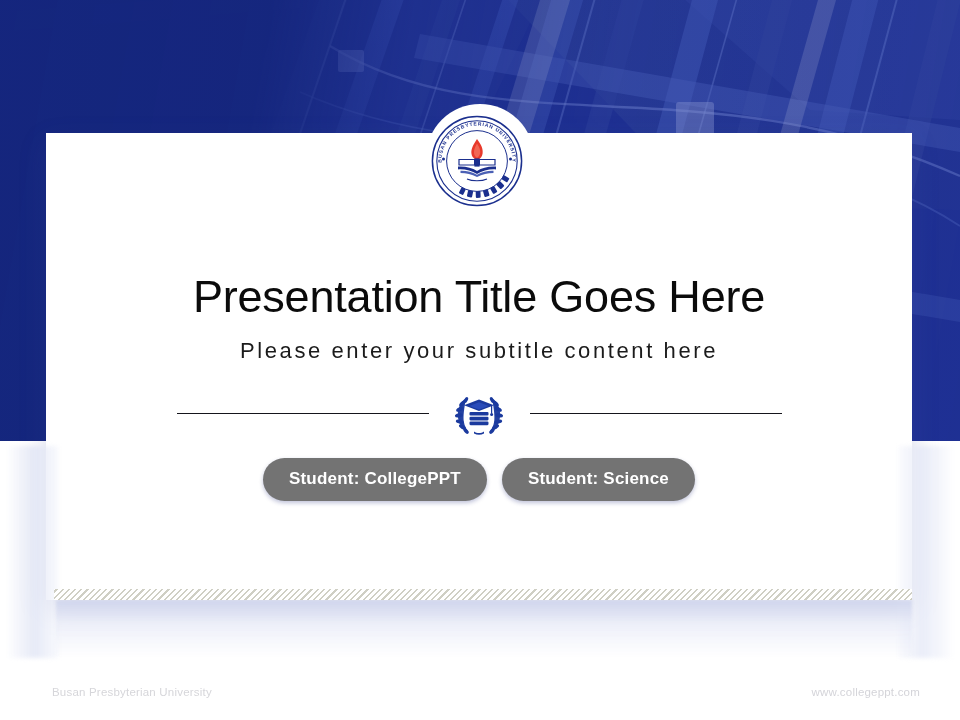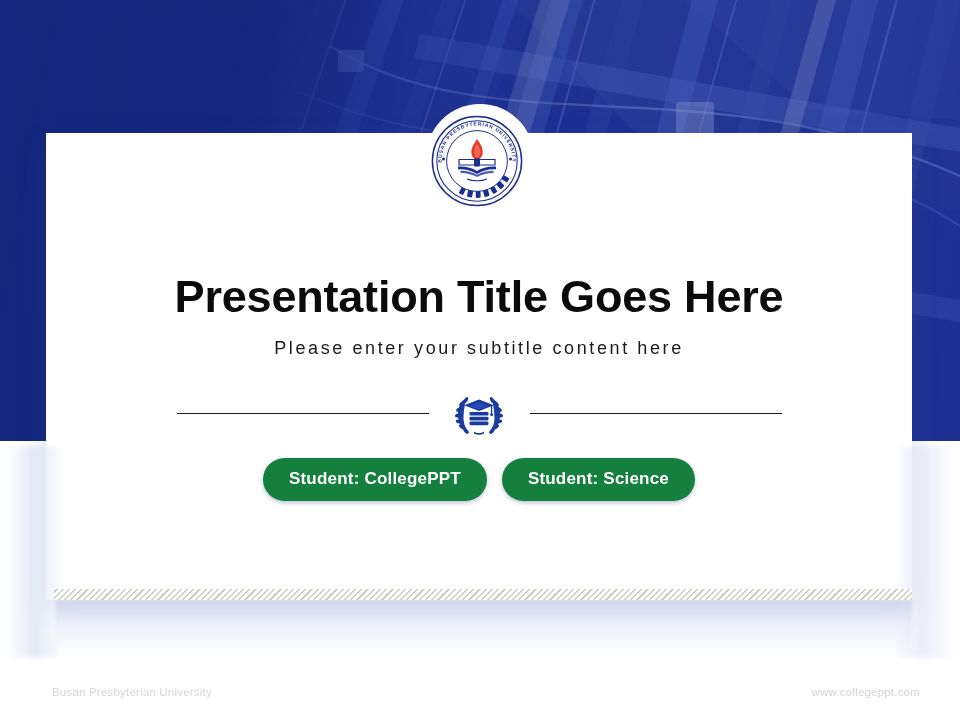--- a/index.html
+++ b/index.html
@@ -150,33 +150,33 @@
     width: 866px; height: 467px;
     z-index: 5;
   }
 
   .slide-title {
     position: absolute;
     left: 0; top: 140px;
     width: 866px;
     text-align: center;
     font-size: 45px;
-    font-weight: bold;
+    font-weight: normal;
     color: #0b0b0b;
     letter-spacing: -0.2px;
     line-height: 1.05;
     white-space: nowrap;
   }
 
   .slide-subtitle {
     position: absolute;
     left: 0; top: 205px;
     width: 866px;
     text-align: center;
-    font-size: 18px;
+    font-size: 22px;
     font-weight: normal;
     color: #1b1b1b;
     letter-spacing: 2.6px;
     white-space: nowrap;
   }
 
   
   .divider-row {
     position: absolute;
     left: 0; top: 258px;
@@ -202,21 +202,21 @@
   .badges {
     position: absolute;
     left: 0; top: 325px;
     width: 866px;
     display: flex;
     justify-content: center;
     align-items: center;
     gap: 15px;
   }
   .badge {
-    background: #15803d;
+    background: #737373;
     color: #ffffff;
     font-size: 17px;
     font-weight: bold;
     border-radius: 22px;
     padding: 11px 26px 12px 26px;
     white-space: nowrap;
     box-shadow: 0 2px 4px rgba(24,36,120,0.28);
     letter-spacing: 0.2px;
   }
 

